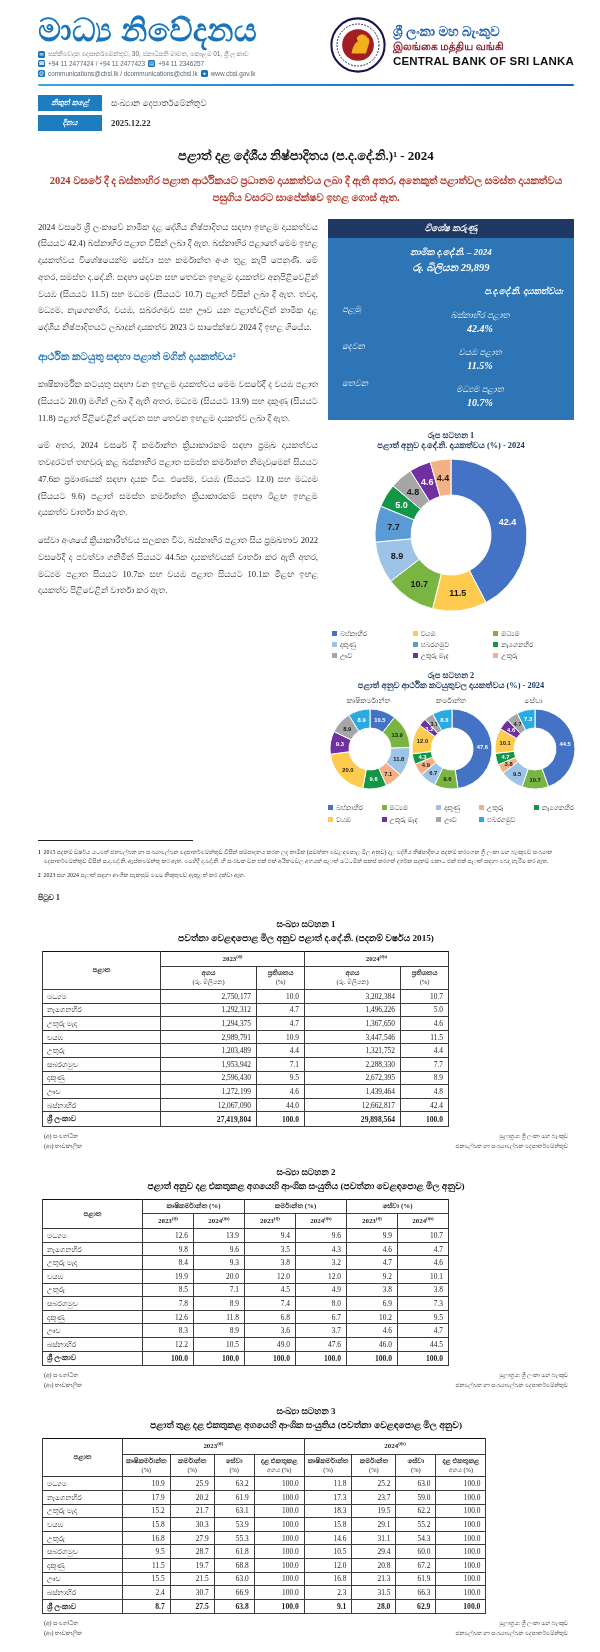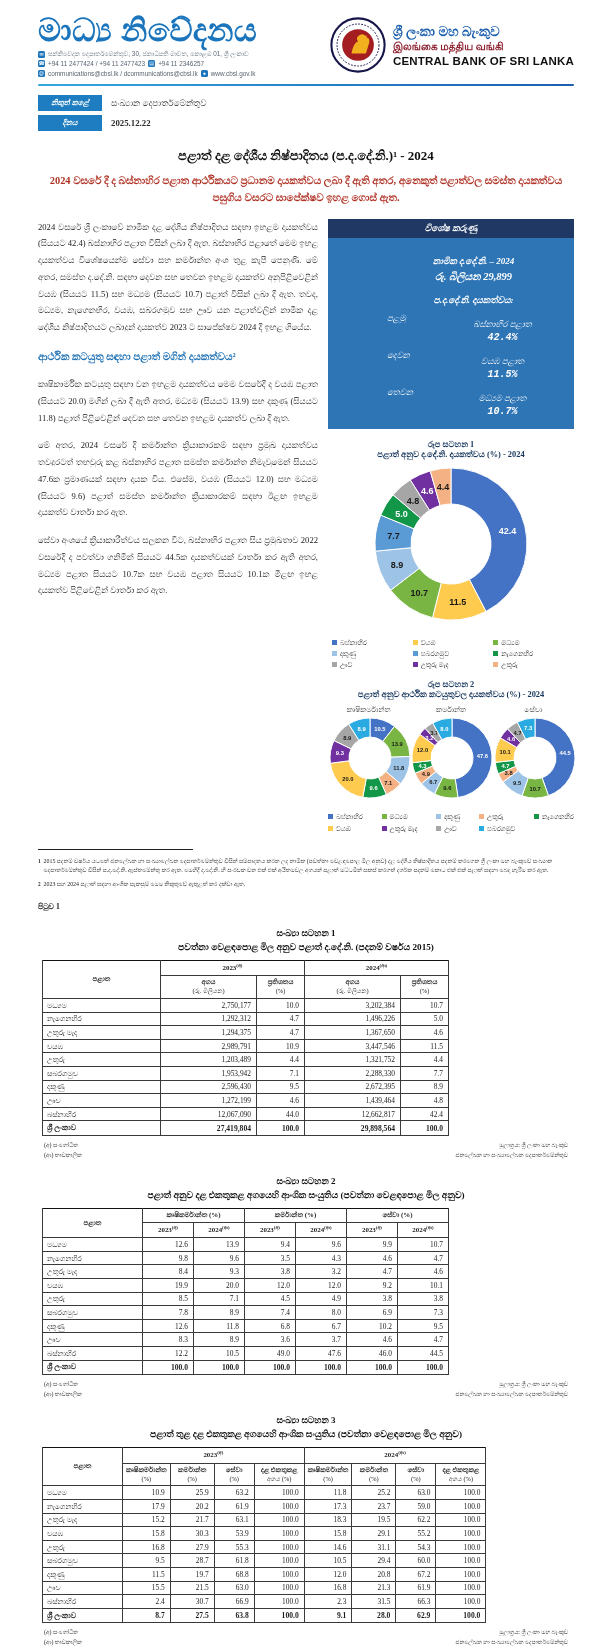--- a/index.html
+++ b/index.html
@@ -42,28 +42,28 @@
   .cols { display:flex; gap:10px; margin-top:13px; }
   .col-left  { width:285px; font-size:8.6px; line-height:1.95; text-align:justify; color:#222; }
   .col-left p { margin:0 0 11px; }
   .sec-head { color:#2173b6; font-weight:bold; font-size:10.4px; margin:2px 0 9px; text-align:left; }
   .col-right { width:246px; }
 
   
   .hl-box { background:#2e75b6; color:#fff; }
   .hl-head { background:#1f3864; text-align:center; font-weight:bold; font-style:italic;
              font-size:9px; padding:4px 0; }
-  .hl-body { padding:18px 10px 12px; text-align:center; font-style:italic;margin-left:45px; }
+  .hl-body { padding:9px 10px 12px; text-align:center; font-style:italic; }
   .hl-l1 { font-weight:bold; font-size:9px; }
   .hl-l2 { font-weight:bold; font-size:10.5px; margin-top:4px; }
-  .hl-l3 { font-weight:bold; font-size:9px; margin:12px 0 2px; }
+  .hl-l3 { font-weight:bold; font-size:9px; margin:12px 0 2px;text-align:right; }
   .hl-item { display:grid; grid-template-columns:58px 1fr; margin-top:7px; align-items:start; }
   .hl-rank { text-align:left; font-size:8.6px; padding-left:4px; }
   .hl-prov { font-size:8.6px; }
-  .hl-val  { font-weight:bold; font-size:10px; margin-top:1px;font-family:Liberation Mono, monospace; }
+  .hl-val  { font-weight:bold; font-size:10px; margin-top:1px; }
 
   
   .fig { margin-top:11px; text-align:center; }
   .fig-t { font-weight:bold; font-size:8.4px; color:#17365d; }
   .legend1 { display:grid; grid-template-columns:repeat(3,1fr); gap:3px 4px; margin:7px 4px 0;
              font-size:6.8px; text-align:left; }
   .legend2 { display:grid; grid-template-columns:repeat(5,auto); justify-content:space-between;
              gap:4px 4px; margin:9px 0 0; font-size:6.8px; text-align:left; }
   .lg { white-space:nowrap; }
   .lg i { display:inline-block; width:5px; height:5px; margin-right:3px; }

